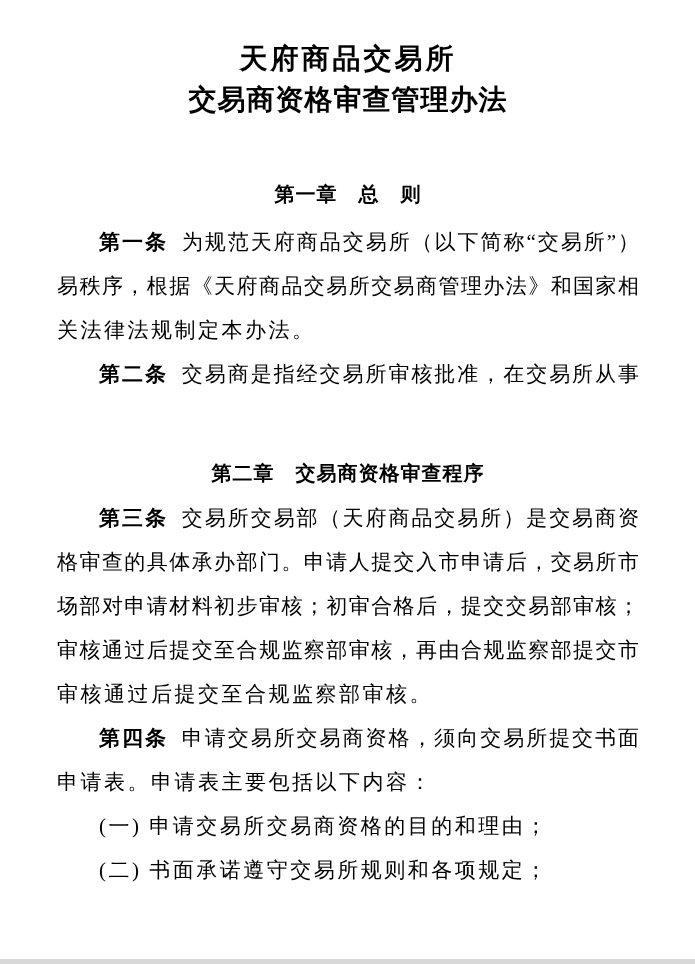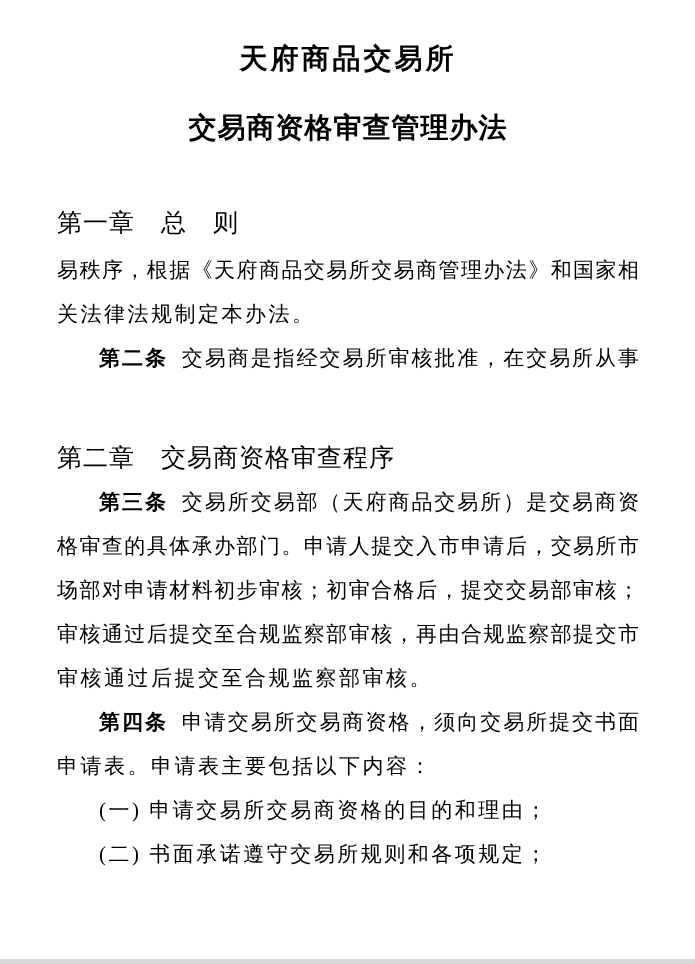--- a/index.html
+++ b/index.html
@@ -18,29 +18,29 @@
   
   .doc-title {
     margin: 0;
     font-size: 28px;
     line-height: 41px;
     font-weight: 700;
     text-align: center;
   }
   .title-line { display: block; }
   .title-line-1 { letter-spacing: 3px; }
-  .title-line-2 { letter-spacing: 1px; margin-top: 28px; }
+  .title-line-2 { letter-spacing: 1px; }
 
   
   .chapter-heading {
     margin: 0;
-    text-align: left;
-    font-size: 25px;
+    text-align: center;
+    font-size: 20px;
     line-height: 30px;
-    font-weight: 400;
+    font-weight: 700;
     font-family: "Liberation Sans", sans-serif;
     letter-spacing: 1px;
   }
   .chapter-1 { margin-top: 59px; }
   .chapter-2 { margin-top: 62px; }
 
   
   .paragraph { margin: 0; }
   .p-article-1 { margin-top: 11px; }
   .p-article-3 { margin-top: 8px; }
@@ -71,20 +71,21 @@
 <div class="page">
 
   <h1 class="doc-title">
     <span class="title-line title-line-1">天府商品交易所</span>
     <span class="title-line title-line-2">交易商资格审查管理办法</span>
   </h1>
 
   <h2 class="chapter-heading chapter-1">第一章　总　则</h2>
 
   <div class="paragraph p-article-1">
+    <div class="line justify indent"><span class="article-label">第一条</span><span class="label-gap"></span><span>为规范天府商品交易所（以下简称“交易所”）</span></div>
     <div class="line justify">易秩序，根据《天府商品交易所交易商管理办法》和国家相</div>
     <div class="line plain">关法律法规制定本办法。</div>
   </div>
 
   <div class="paragraph">
     <div class="line justify indent"><span class="article-label">第二条</span><span class="label-gap"></span><span>交易商是指经交易所审核批准，在交易所从事</span></div>
   </div>
 
   <h2 class="chapter-heading chapter-2">第二章　交易商资格审查程序</h2>
 

